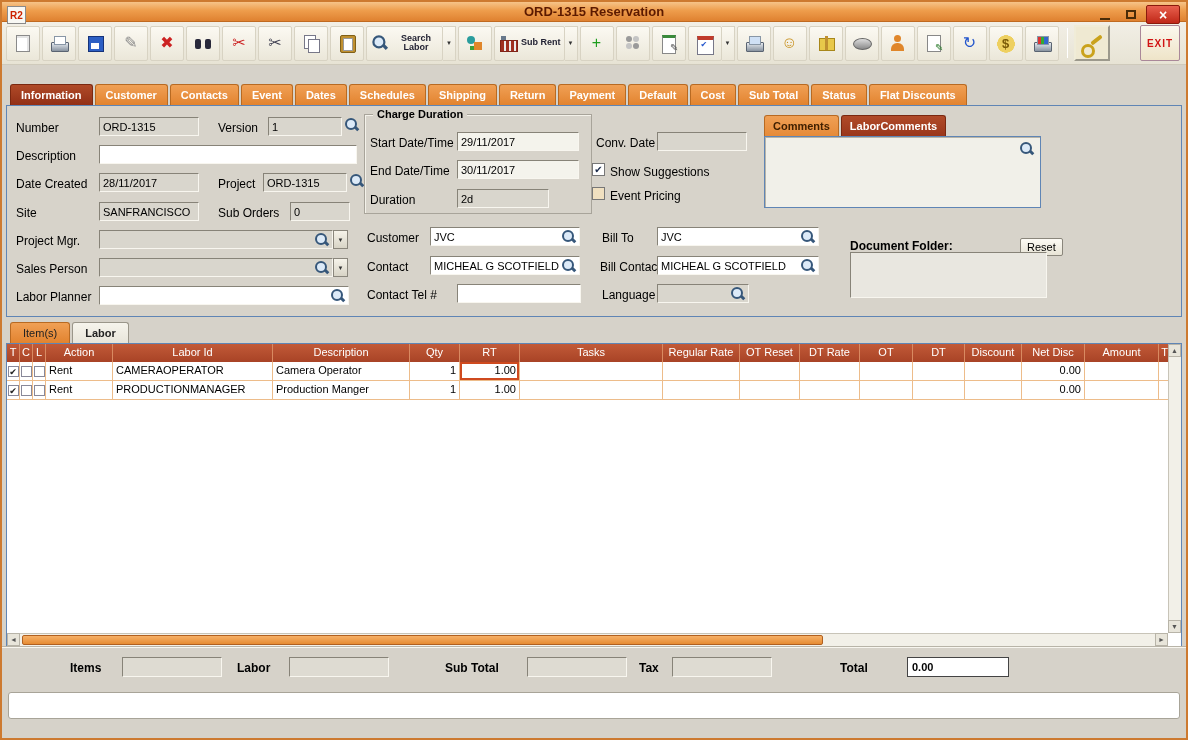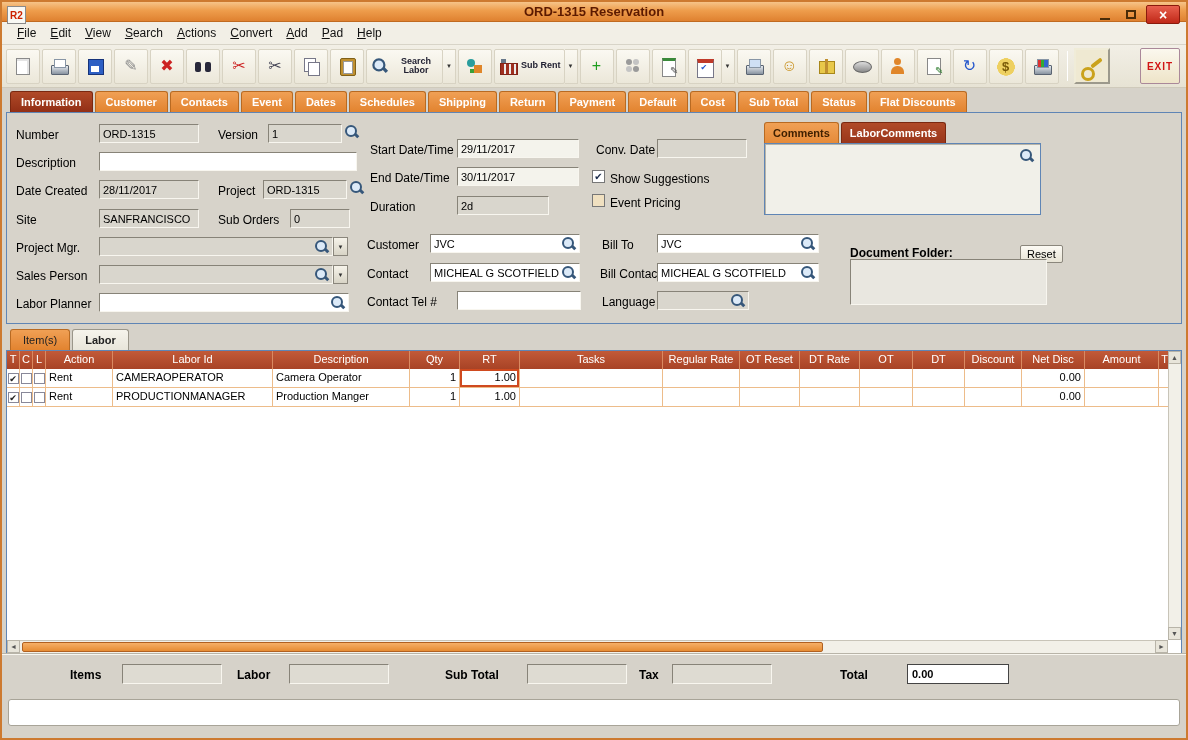--- a/index.html
+++ b/index.html
@@ -71,21 +71,21 @@
   .key-icon::after { content:""; position:absolute; left:11px; top:8px; width:13px; height:4px; background:#caa21c; transform:rotate(-38deg); border-radius:2px; }
   .magnifier-icon .mag { transform:scale(1.1); }
 
   
   .mag { position:relative; width:14px; height:14px; display:inline-block; flex:0 0 auto; }
   .mag::before { content:""; position:absolute; left:0; top:0; width:8px; height:8px; border:2px solid #36577a; border-radius:50%; background:#dceaf8; }
   .mag::after { content:""; position:absolute; left:9px; top:9px; width:5px; height:3px; background:#36577a; transform:rotate(45deg); }
   .mag-btn { position:absolute; width:16px; height:16px; }
 
   
-  .tabstrip { height:24px; padding:3px 0 0 8px; display:flex; gap:2px; align-items:flex-end; }
+  .tabstrip { height:24px; padding:3px 0 0 8px; display:flex; gap:2px; align-items:flex-end;margin-top:16px; }
   .tab { height:21px; padding:4px 10px 0; background:linear-gradient(#f0a055,#e2832f); border:1px solid #b86a22; border-bottom:none; border-radius:3px 3px 0 0; color:#fff; font-weight:bold; font-size:11px; white-space:nowrap; }
   .tab.active { background:linear-gradient(#b04a28,#922f16); border-color:#7a2810; }
 
   
   .form-panel { margin:0 4px; height:212px; border:1px solid #5f85b5; background:#d7d3ca; position:relative; }
   .lbl { position:absolute; font-size:12px; color:#000; white-space:nowrap; }
   .fld { position:absolute; height:19px; font-size:11px; padding:2px 3px; border:1px solid; border-color:#878378 #f8f6ef #f8f6ef #878378; background:#d9d6cd; display:flex; align-items:center; overflow:hidden; white-space:nowrap; }
   .fld.white { background:#fff; }
   .fld.lite { background:#f4f3ec; }
   .fld-text { flex:1; overflow:hidden; white-space:nowrap; }
@@ -138,31 +138,20 @@
   <div class="titlebar">
     <span class="app-logo">R2</span>
     <span class="title-text">ORD-1315 Reservation</span>
     <span class="win-btn min"></span>
     <span class="win-btn max">
         <span class="max-box"></span>
       </span>
     <span class="win-btn close">×</span>
   </div>
 
-  <div class="menubar">
-      <div class="menu-item">File</div>
-      <div class="menu-item">Edit</div>
-      <div class="menu-item">View</div>
-      <div class="menu-item">Search</div>
-      <div class="menu-item">Actions</div>
-      <div class="menu-item">Convert</div>
-      <div class="menu-item">Add</div>
-      <div class="menu-item">Pad</div>
-      <div class="menu-item">Help</div>
-    </div>
 
   <div class="toolbar">
     <span style="display:flex;gap:2px;align-items:center">
         <span class="tb-group">
           <button class="tb-btn">
             <span class="ic page-icon"></span>
           </button>
         </span>
         <span class="tb-group">
           <button class="tb-btn">
@@ -357,20 +346,23 @@
       <span class="mag"></span>
     </div>
     <div class="drop-btn" style="left:326px;top:152px">▼</div>
 
     <span class="lbl" style="left:9px;top:184px">Labor Planner</span>
     <div class="fld white" style="left:92px;top:180px;width:250px">
       <span class="fld-text"></span>
       <span class="mag"></span>
     </div>
 
+    <div class="group" style="left:357px;top:8px;width:228px;height:100px">
+      <span class="group-title">Charge Duration</span>
+    </div>
     <span class="lbl" style="left:363px;top:30px">Start Date/Time</span>
     <div class="fld lite" style="left:450px;top:26px;width:122px">29/11/2017</div>
     <span class="lbl" style="left:363px;top:58px">End Date/Time</span>
     <div class="fld lite" style="left:450px;top:54px;width:122px">30/11/2017</div>
     <span class="lbl" style="left:363px;top:87px">Duration</span>
     <div class="fld" style="left:450px;top:83px;width:92px">2d</div>
 
     <span class="lbl" style="left:589px;top:30px">Conv. Date</span>
     <div class="fld" style="left:650px;top:26px;width:90px"></div>
 

